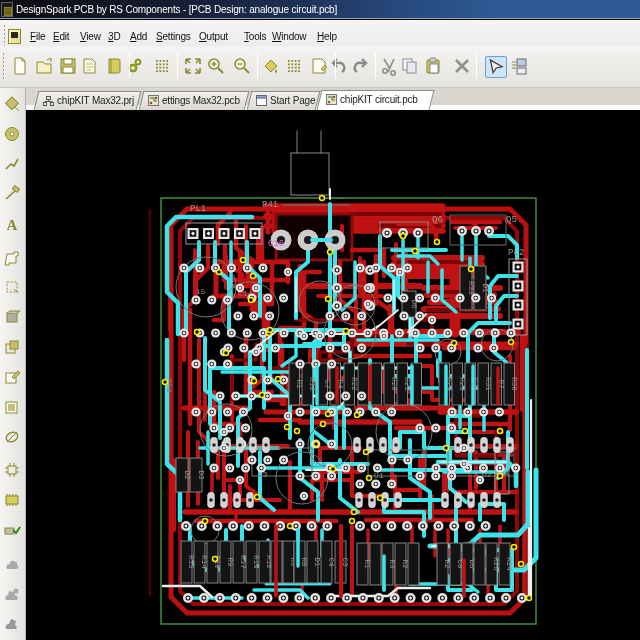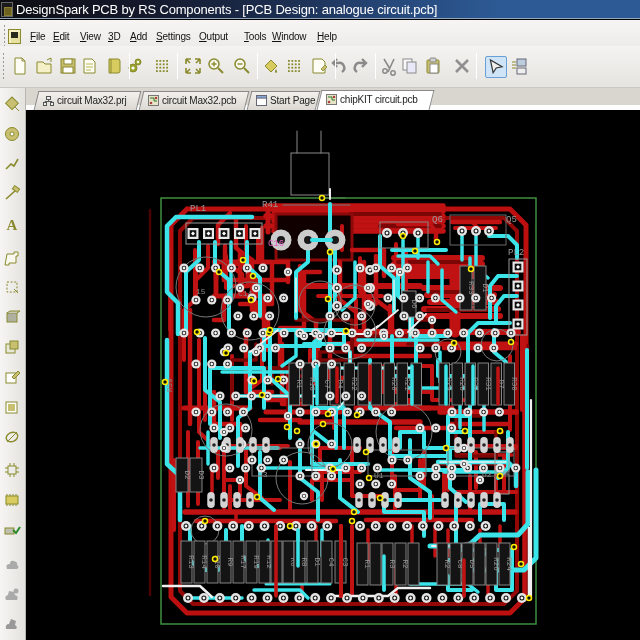--- a/index.html
+++ b/index.html
@@ -1,15 +1,15 @@
 <!DOCTYPE html>
 <html><head><meta charset="utf-8"><style>
 *{margin:0;padding:0;box-sizing:border-box}
 html,body{width:640px;height:640px;overflow:hidden;font-family:"Liberation Sans",sans-serif;background:#000}
-.titlebar{position:absolute;left:0;top:0;width:640px;height:19px;background:linear-gradient(90deg,#0d0d12 0%,#14182a 22%,#1c2f52 45%,#27497c 62%,#2d5a94 78%,#2d5a94 100%);color:#fff;font-size:13px;line-height:18px;border-bottom:1px solid #8fa6bd;letter-spacing:-0.18px}
+.titlebar{position:absolute;left:0;top:0;width:640px;height:19px;background:linear-gradient(90deg,#0d0d12 0%,#14182a 22%,#1c2f52 45%,#27497c 62%,#2d5a94 78%,#2d5a94 100%);color:#fff;font-size:10px;line-height:18px;border-bottom:1px solid #8fa6bd;letter-spacing:-0.18px}
 .titlebar .txt{position:absolute;left:16px;top:1px}
 .ticon{position:absolute;left:1px;top:2px;width:12px;height:15px;background:#1a1a1a;border:1px solid #666}
 .ticon:after{content:"";position:absolute;left:2px;top:4px;width:6px;height:7px;background:#6e6222;border:1px solid #8a7c30}
 .menubar{position:absolute;left:0;top:20px;width:640px;height:42px;background:linear-gradient(#f6f5f4,#e9e7e4);border-bottom:1px solid #d0cec9}
 .mgrip{position:absolute;left:3px;top:4px;width:3px;height:22px;background-image:radial-gradient(circle,#999 34%,transparent 35%);background-size:3px 4px}
 .micon{position:absolute;left:8px;top:9px;width:13px;height:15px;background:#e8e0a0;border:1px solid #8a8a2e;box-shadow:inset 2px 2px 0 #f8f0c0}
 .micon:after{content:"";position:absolute;left:2px;top:2px;width:7px;height:6px;background:#2a2a1a}
 .mi{position:absolute;top:11px;font-size:10px;color:#111;letter-spacing:-0.2px}
 .toolbar{position:absolute;left:0;top:46px;width:640px;height:42px;background:linear-gradient(#f4f3f1,#e6e4e0);border-bottom:1px solid #cac8c3}
 .tgrip{position:absolute;left:2px;top:6px;width:3px;height:28px;background-image:radial-gradient(circle,#999 34%,transparent 35%);background-size:3px 4px}
@@ -240,27 +240,27 @@
     <div class="li" style="top:527px"><svg width="18" height="18" viewBox="0 0 18 18">
         <path d="M3 14 q-1 -5 3 -5 l2 -5 5 2 -1 4 q3 2 1 4 z" fill="#999"></path>
       </svg></div>
   </div>
 <div class="tabbar">
     <div class="tab" style="left:10px;width:103px"><div class="tbg"></div><span class="tic"><svg width="11" height="10" viewBox="0 0 11 10">
           <rect x="3.5" y="0.5" width="4" height="3" fill="#eee" stroke="#555"></rect>
           <rect x="0.5" y="6.5" width="3" height="3" fill="#eee" stroke="#555"></rect>
           <rect x="7.5" y="6.5" width="3" height="3" fill="#eee" stroke="#555"></rect>
           <path d="M5.5 3.5 v2 M2 6.5 v-1 h7 v1" fill="none" stroke="#555"></path>
-        </svg></span><span class="tl">circuit Max32.prj</span></div>
+        </svg></span><span class="tl">chipKIT Max32.prj</span></div>
     <div class="tab" style="left:115px;width:106px"><div class="tbg"></div><span class="tic"><svg width="11" height="11" viewBox="0 0 11 11">
           <rect x="0.5" y="0.5" width="10" height="10" fill="#e8e4c8" stroke="#777"></rect>
           <path d="M2 3 h4 v3 h3" stroke="#2a7a2a" fill="none"></path>
           <circle cx="8" cy="3" r="1.3" fill="#b04040"></circle>
           <circle cx="3" cy="8" r="1.3" fill="#b04040"></circle>
-        </svg></span><span class="tl">circuit Max32.pcb</span></div>
+        </svg></span><span class="tl">ettings Max32.pcb</span></div>
     <div class="tab" style="left:223px;width:69px"><div class="tbg"></div><span class="tic"><svg width="11" height="11" viewBox="0 0 11 11">
           <rect x="0.5" y="0.5" width="10" height="10" fill="#fff" stroke="#667"></rect>
           <rect x="0.5" y="0.5" width="10" height="2.6" fill="#88a8d8" stroke="#667"></rect>
         </svg></span><span class="tl">Start Page</span></div>
     <div class="tab active" style="left:293px;width:113px"><div class="tbg"></div><span class="tic"><svg width="11" height="11" viewBox="0 0 11 11">
           <rect x="0.5" y="0.5" width="10" height="10" fill="#e8e4c8" stroke="#777"></rect>
           <path d="M2 3 h4 v3 h3" stroke="#2a7a2a" fill="none"></path>
           <circle cx="8" cy="3" r="1.3" fill="#b04040"></circle>
           <circle cx="3" cy="8" r="1.3" fill="#b04040"></circle>
         </svg></span><span class="tl">chipKIT circuit.pcb</span></div>

